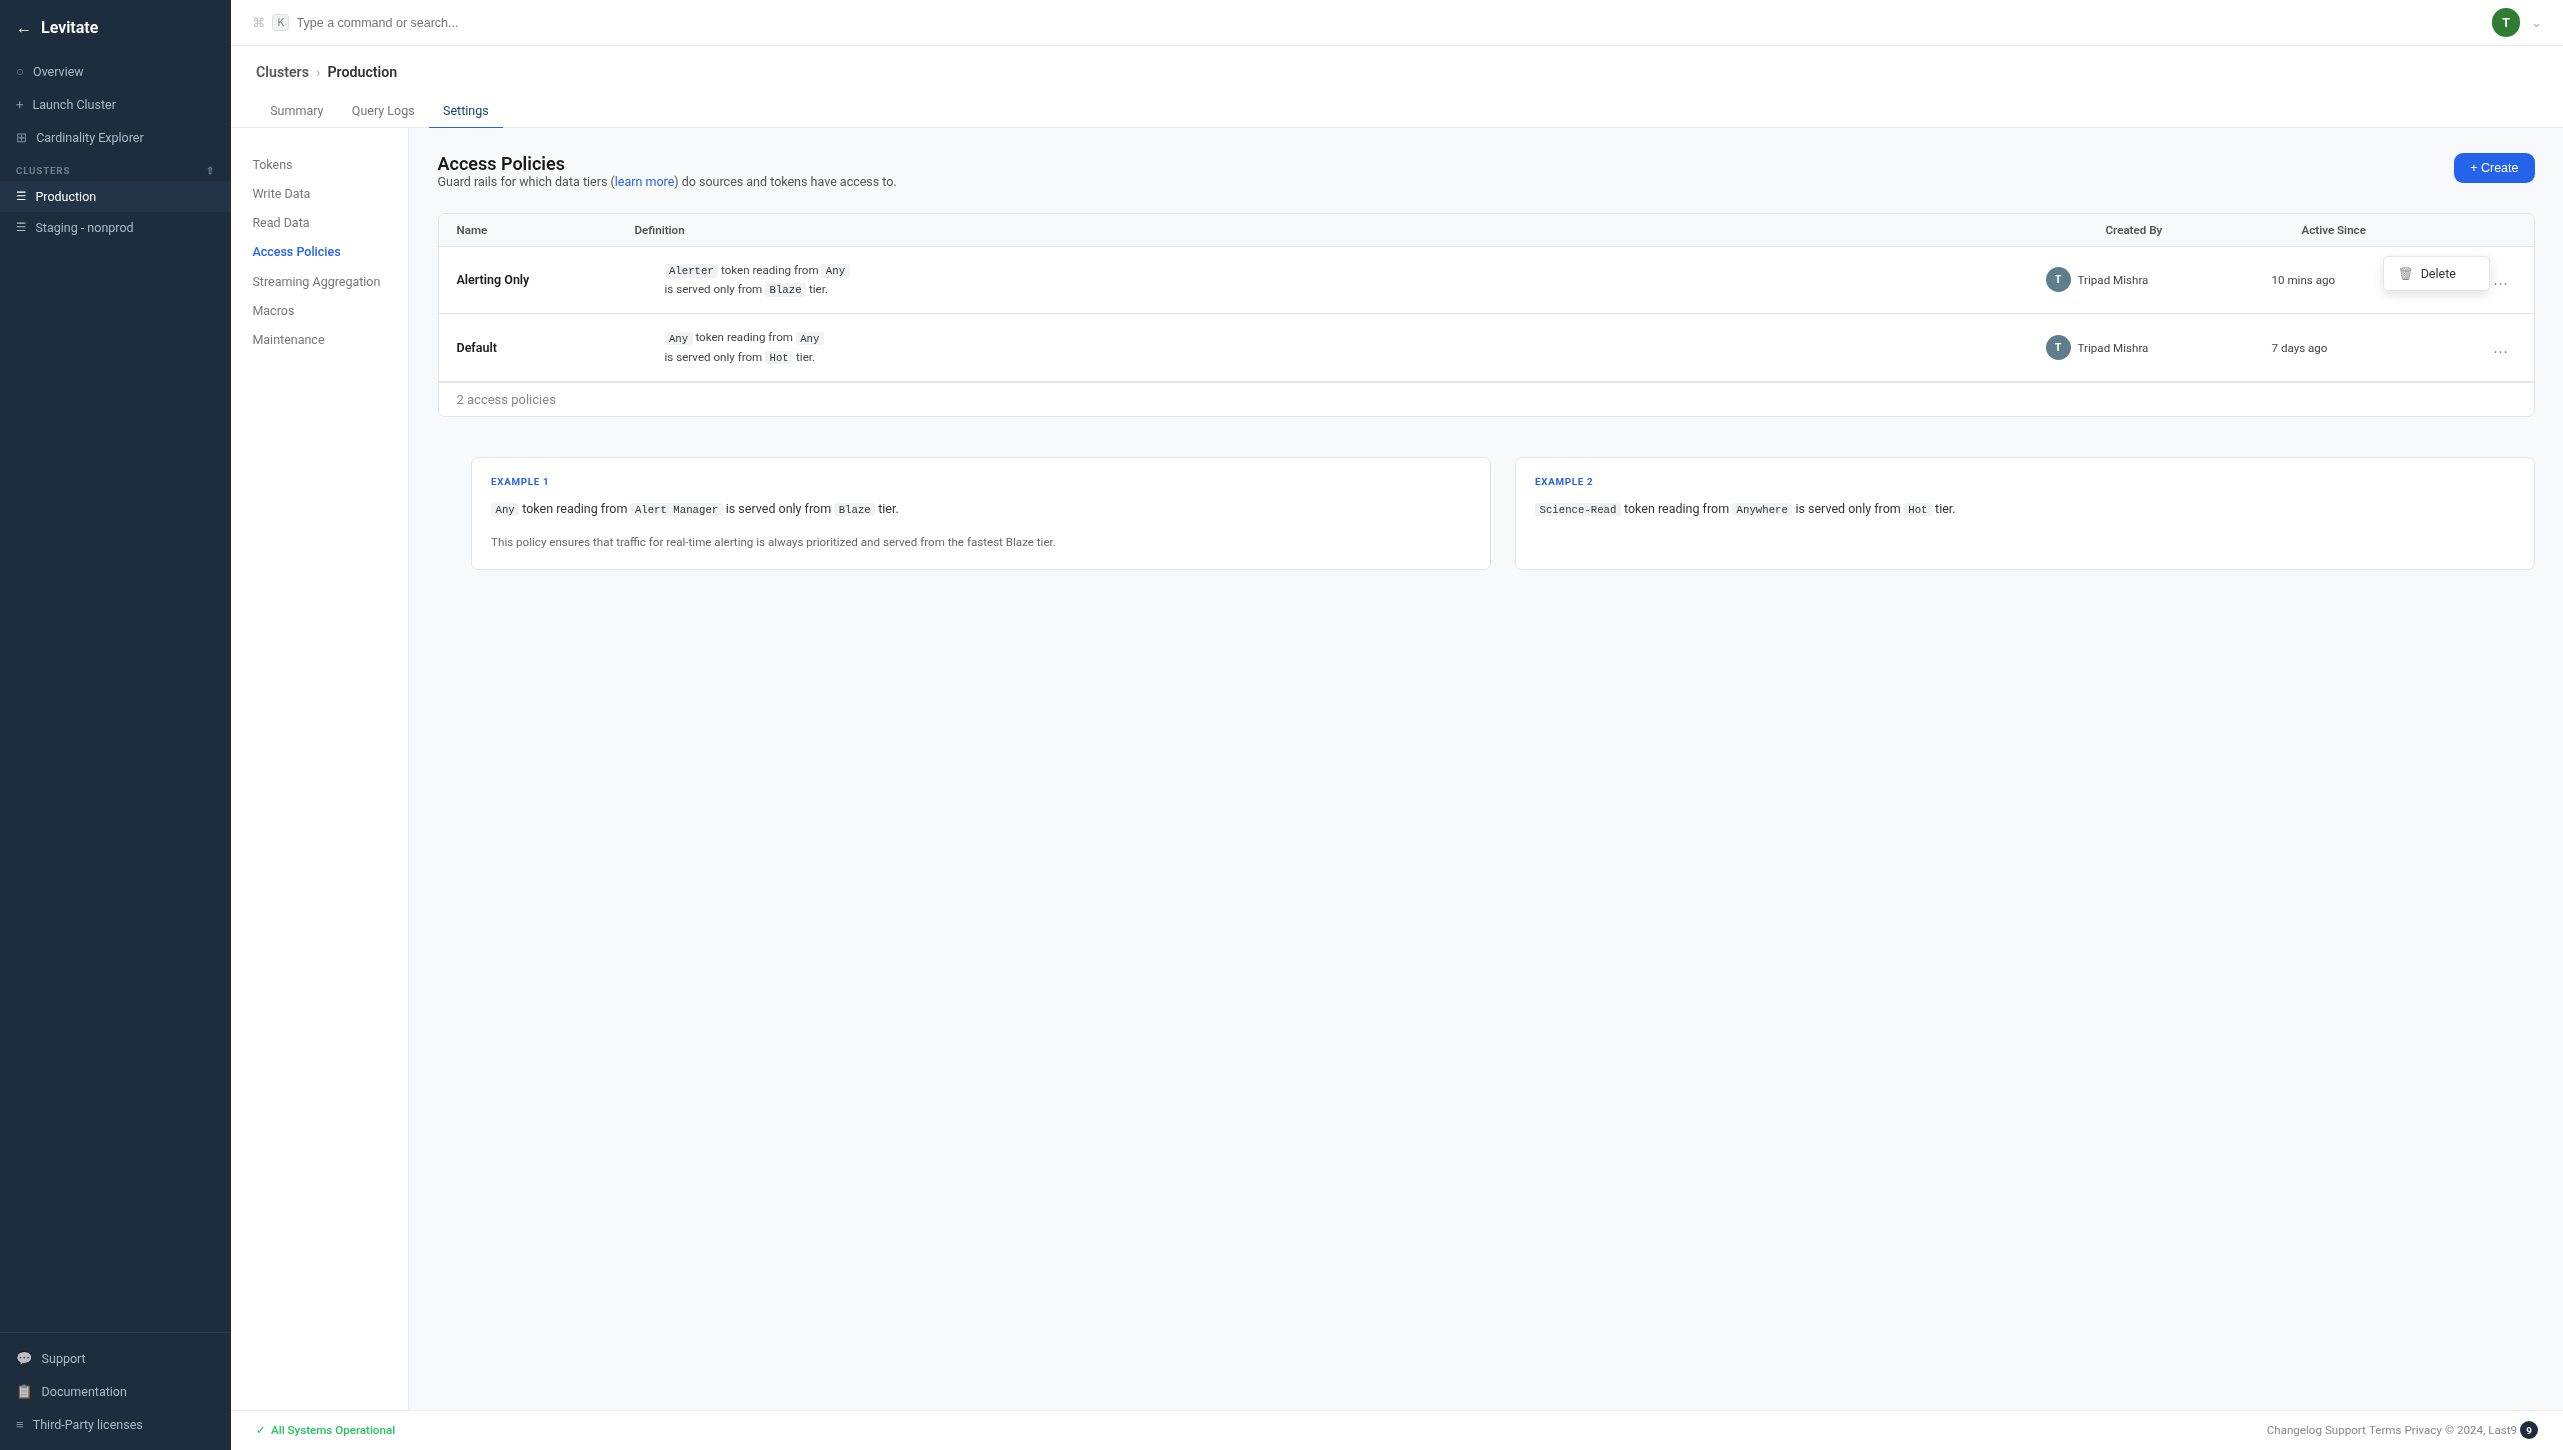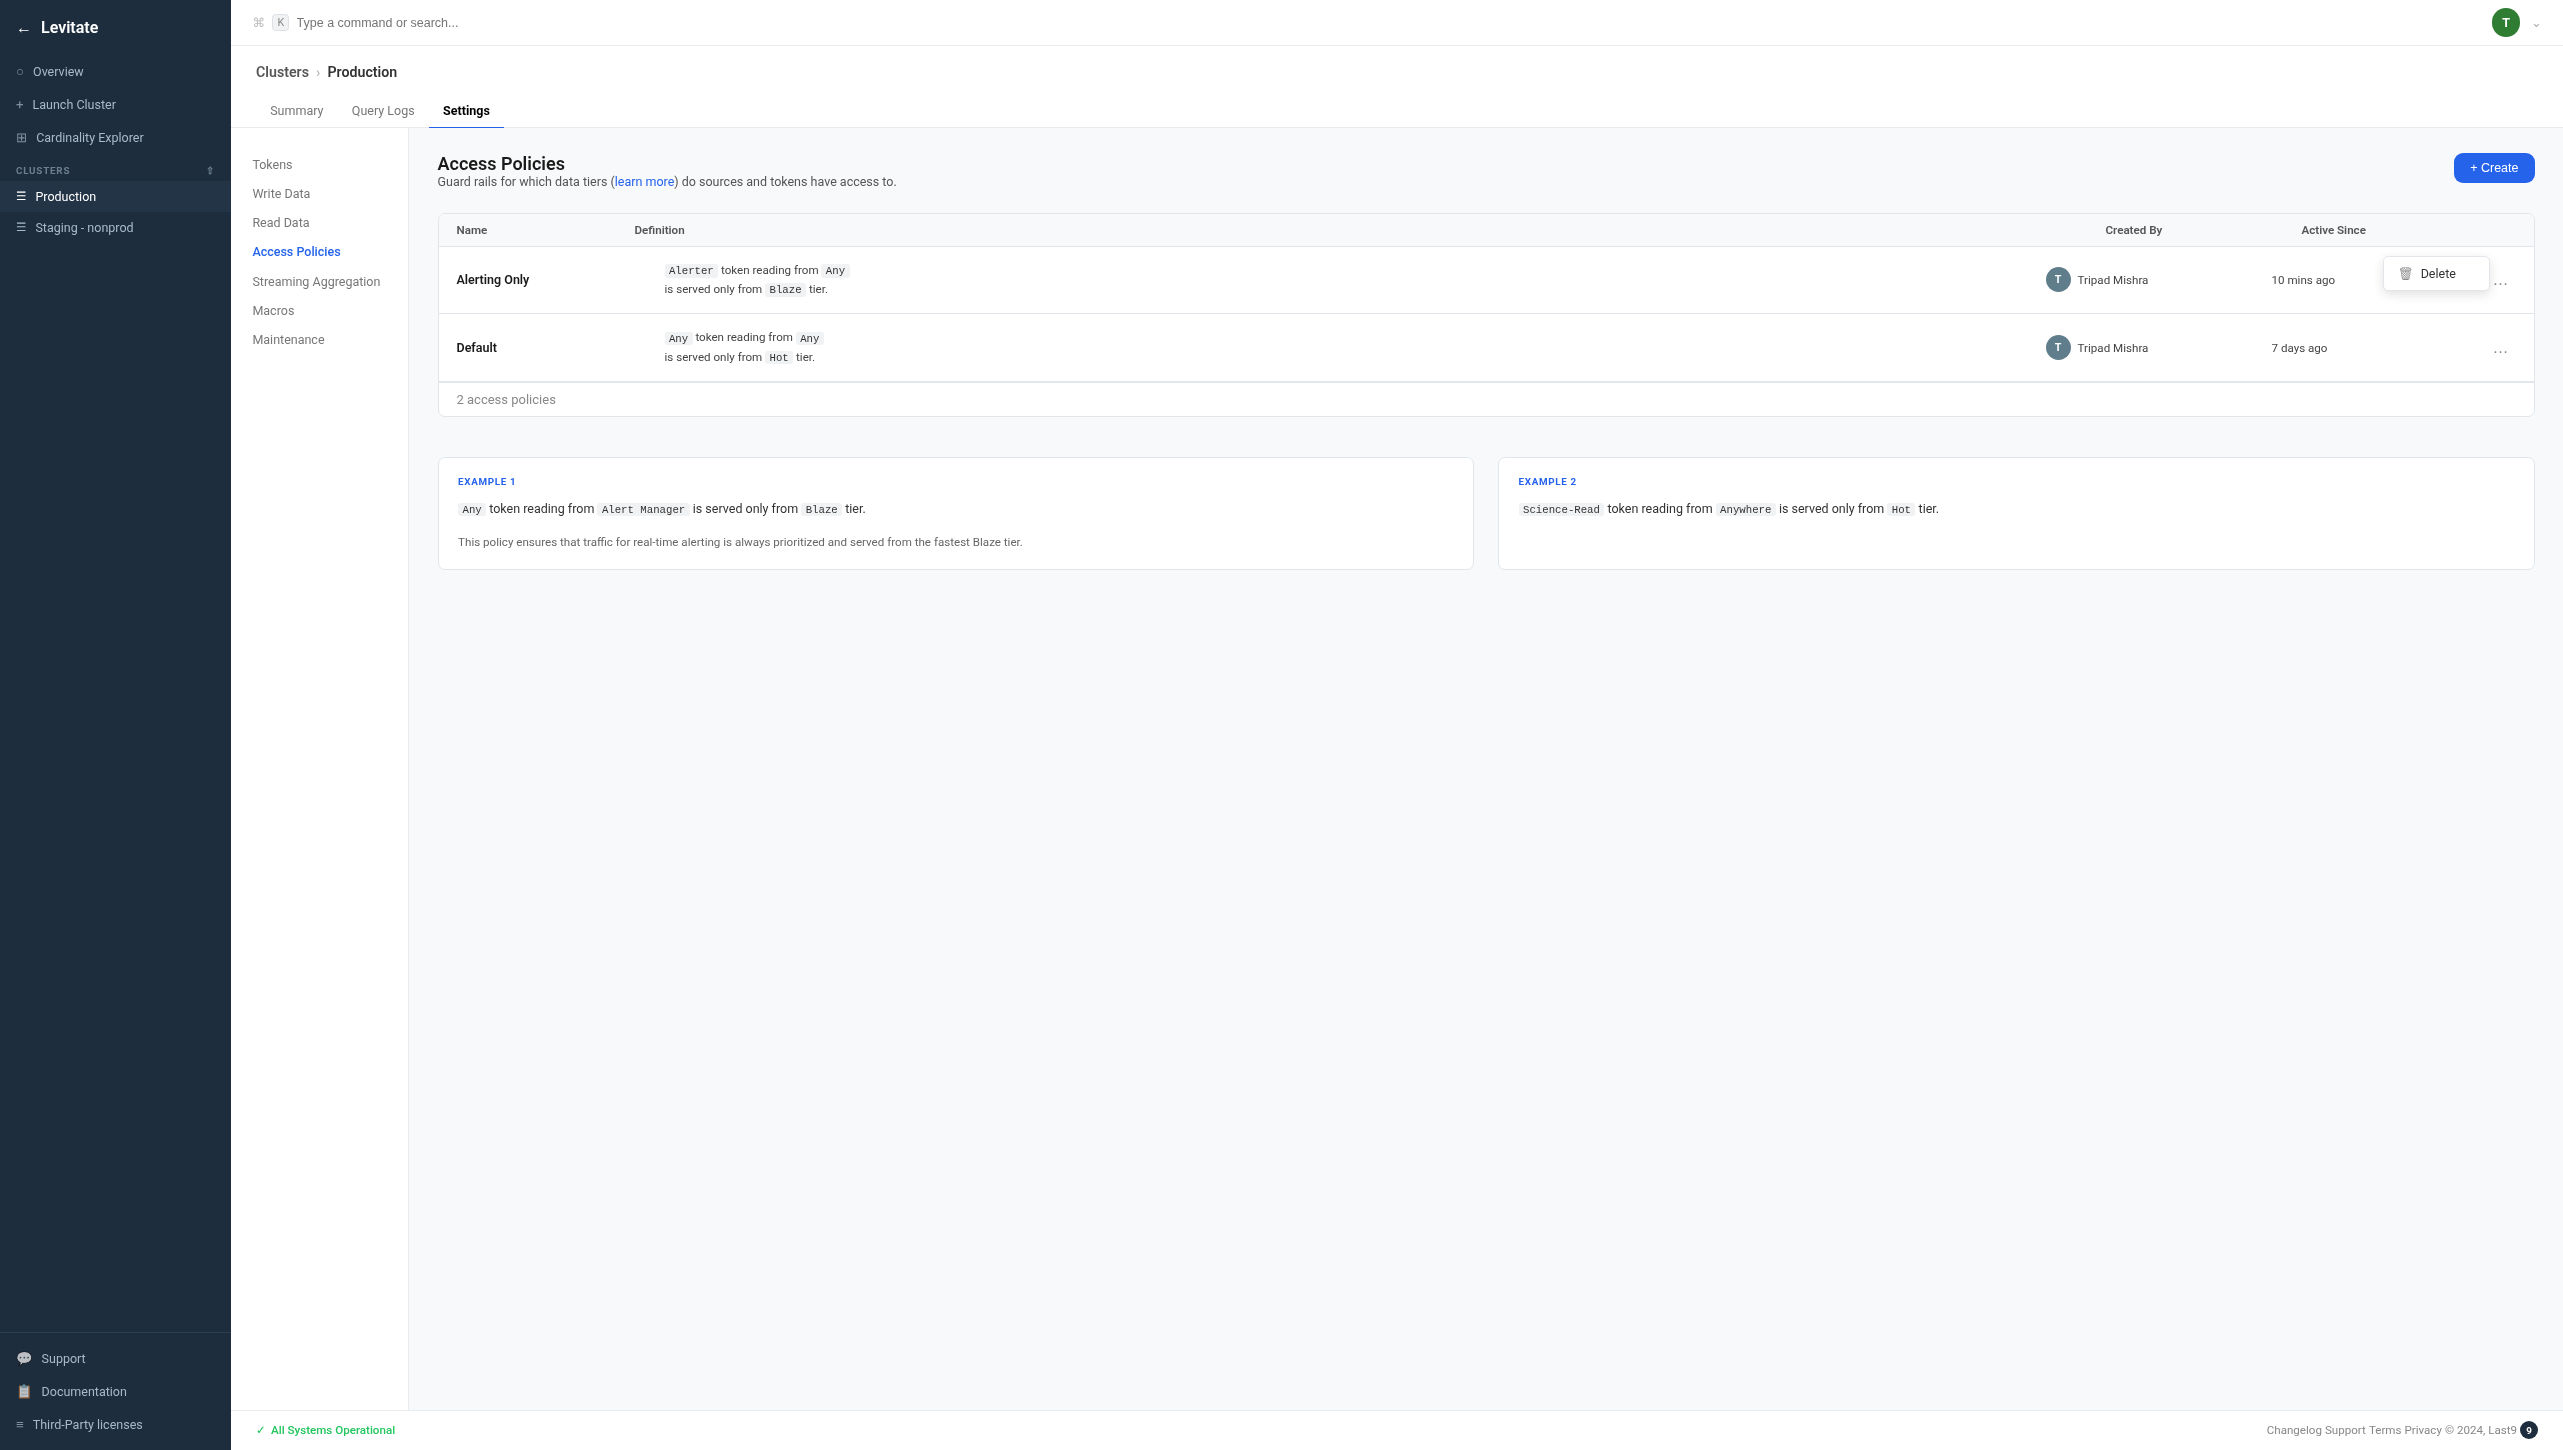--- a/index.html
+++ b/index.html
@@ -134,21 +134,21 @@
       gap: 0;
     }
     .tab {
       padding: 9px 14.2px;
       cursor: pointer;
       font-size: 12.5px;
       color: #777;
       border-bottom: 1.8px solid transparent;
       margin-bottom: -0.9px;
     }
-    .tab.active { color: #000000; border-bottom: 1.8px solid #2563eb; font-weight: 700; }
+    .tab.active { color: #0c4a6e; border-bottom: 1.8px solid #2563eb; font-weight: 400; }
 
     
     .settings-layout {
       display: flex;
       flex: 1;
       padding: 0;
     }
     .settings-sidebar {
       width: 178px;
       min-width: 178px;
@@ -267,20 +267,21 @@
       font-size: 12.5px;
       color: #333;
     }
     .delete-icon { color: #888; font-size: 12.5px; }
 
     
     .examples-grid {
       display: grid;
       grid-template-columns: 1fr 1fr;
       gap: 24px;
+      margin-left: 33px;
     }
     .example-card {
       background: #fff;
       border: 0.9px solid #e2e6ea;
       border-radius: 7.1px;
       padding: 18px 19.6px;
     }
     .example-badge {
       font-size: 9.8px;
       font-weight: 700;

